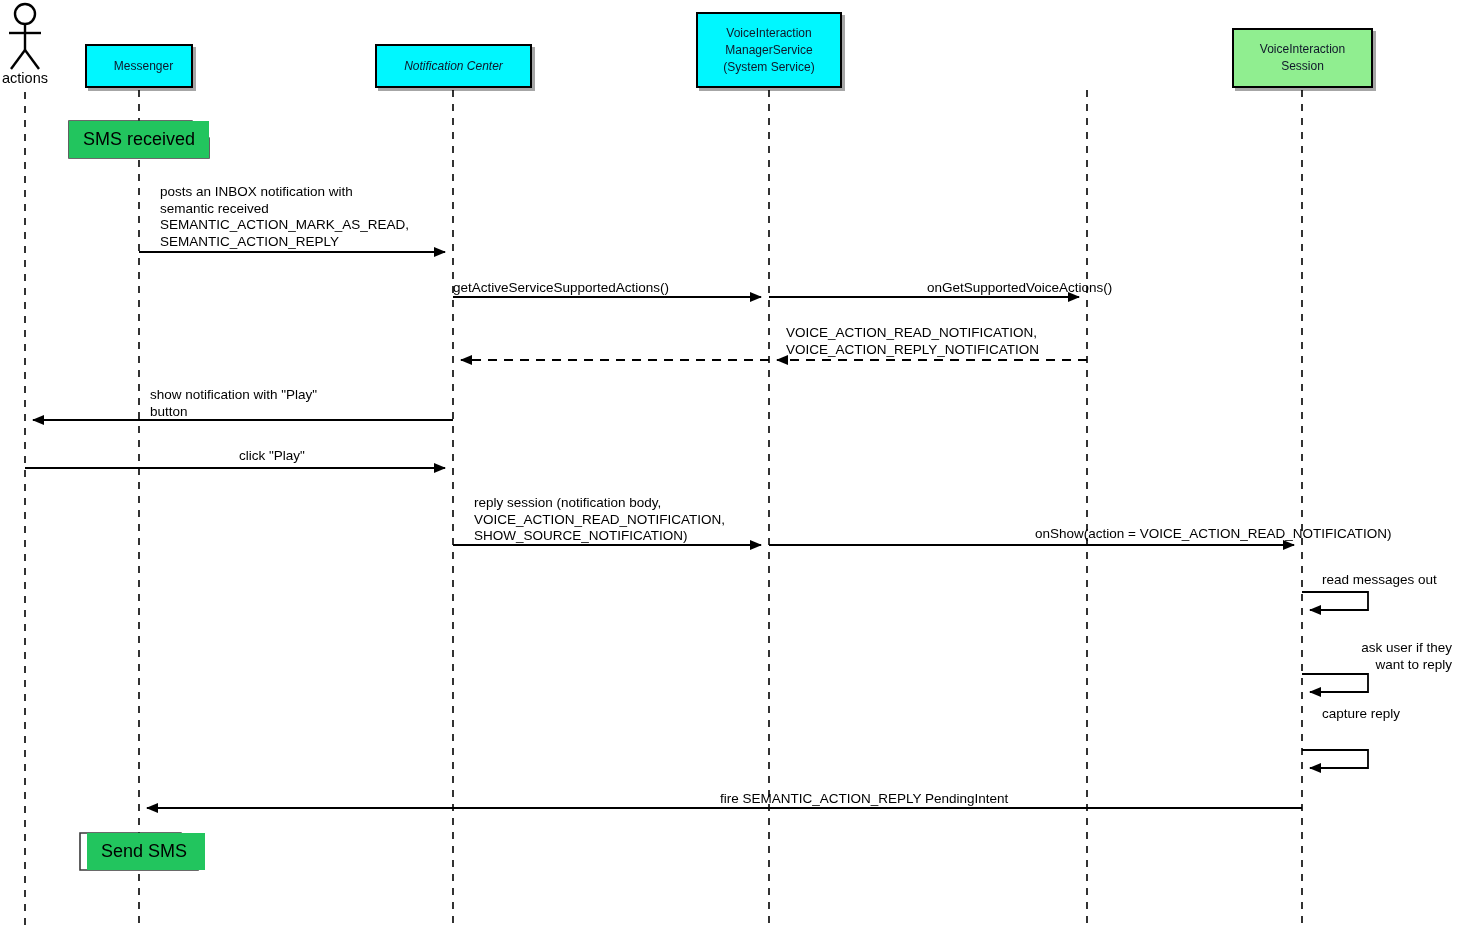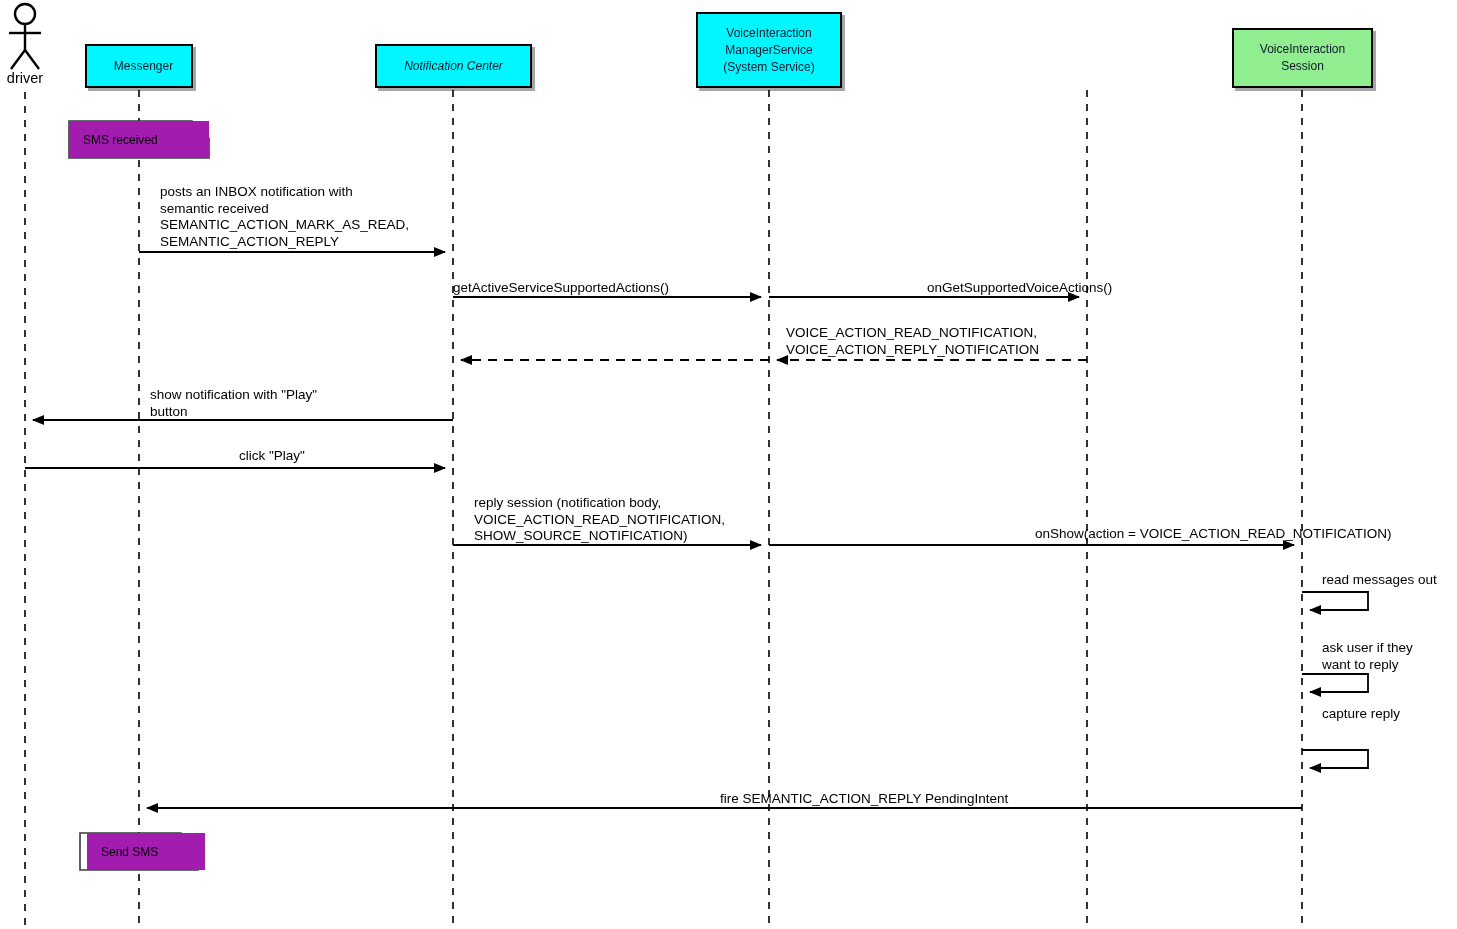--- a/index.html
+++ b/index.html
@@ -51,25 +51,25 @@
     position: absolute;
     font-size: 14.5px;
     text-align: center;
     z-index: 5;
   }
 
   
   .note {
     position: absolute;
     box-sizing: border-box;
-    background: #a21caf;
+    background: #22c55e;
     z-index: 6;
     display: flex;
     align-items: center;
-    font-size: 12px;
+    font-size: 18px;
     padding-left: 14px;
     color: #000000;
   }
   .note-text { position: relative; z-index: 2; }
 
   
   .msg-label {
     position: absolute;
     font-size: 13.5px;
     line-height: 16.5px;
@@ -142,21 +142,21 @@
     </g>
 
     <g stroke="#3a3a3a" stroke-width="1.6" fill="#ffffff">
       <path d="M69,121 L192,121 L209,138 L209,158 L69,158 Z"></path>
       <path d="M192,121 L192,138 L209,138" fill="none"></path>
       <path d="M80,833 L181,833 L198,850 L198,870 L80,870 Z"></path>
       <path d="M181,833 L181,850 L198,850" fill="none"></path>
     </g>
   </svg>
 
-  <div class="actor-label" style="left:0px; top:70px; width:50px;">driver</div>
+  <div class="actor-label" style="left:0px; top:70px; width:50px;">actions</div>
 
   <div class="participant-box cyan" style="left:85px; top:44px; width:108px; height:44px;padding-left:15px;">Messenger</div>
 
   <div class="participant-box cyan" style="left:375px; top:44px; width:157px; height:44px;font-style:italic;">Notification Center</div>
 
   <div class="participant-box cyan" style="left:696px; top:12px; width:146px; height:76px;">VoiceInteraction
 ManagerService
 (System Service)</div>
 
 
@@ -191,18 +191,18 @@
   <div class="msg-label left" style="left:474px; top:495px; width:300px;">reply session (notification body,
 VOICE_ACTION_READ_NOTIFICATION,
 SHOW_SOURCE_NOTIFICATION)</div>
 
   <div class="msg-label center" style="left:1035px; top:526px; width:0px; transform:translateX(-50%); white-space:nowrap;">onShow(action = VOICE_ACTION_READ_NOTIFICATION)</div>
 
   <div class="msg-label center" style="left:720px; top:791px; width:0px; transform:translateX(-50%); white-space:nowrap;">fire SEMANTIC_ACTION_REPLY PendingIntent</div>
 
   <div class="msg-label left" style="left:1322px; top:572px; width:140px;">read messages out</div>
 
-  <div class="msg-label left" style="left:1322px; top:640px; width:130px;">ask user if they
+  <div class="msg-label left" style="left:1322px; top:640px; width:130px;text-align:right;">ask user if they
 want to reply</div>
 
   <div class="msg-label left" style="left:1322px; top:706px; width:130px;">capture reply</div>
 
 </div>
 
 </body></html>

